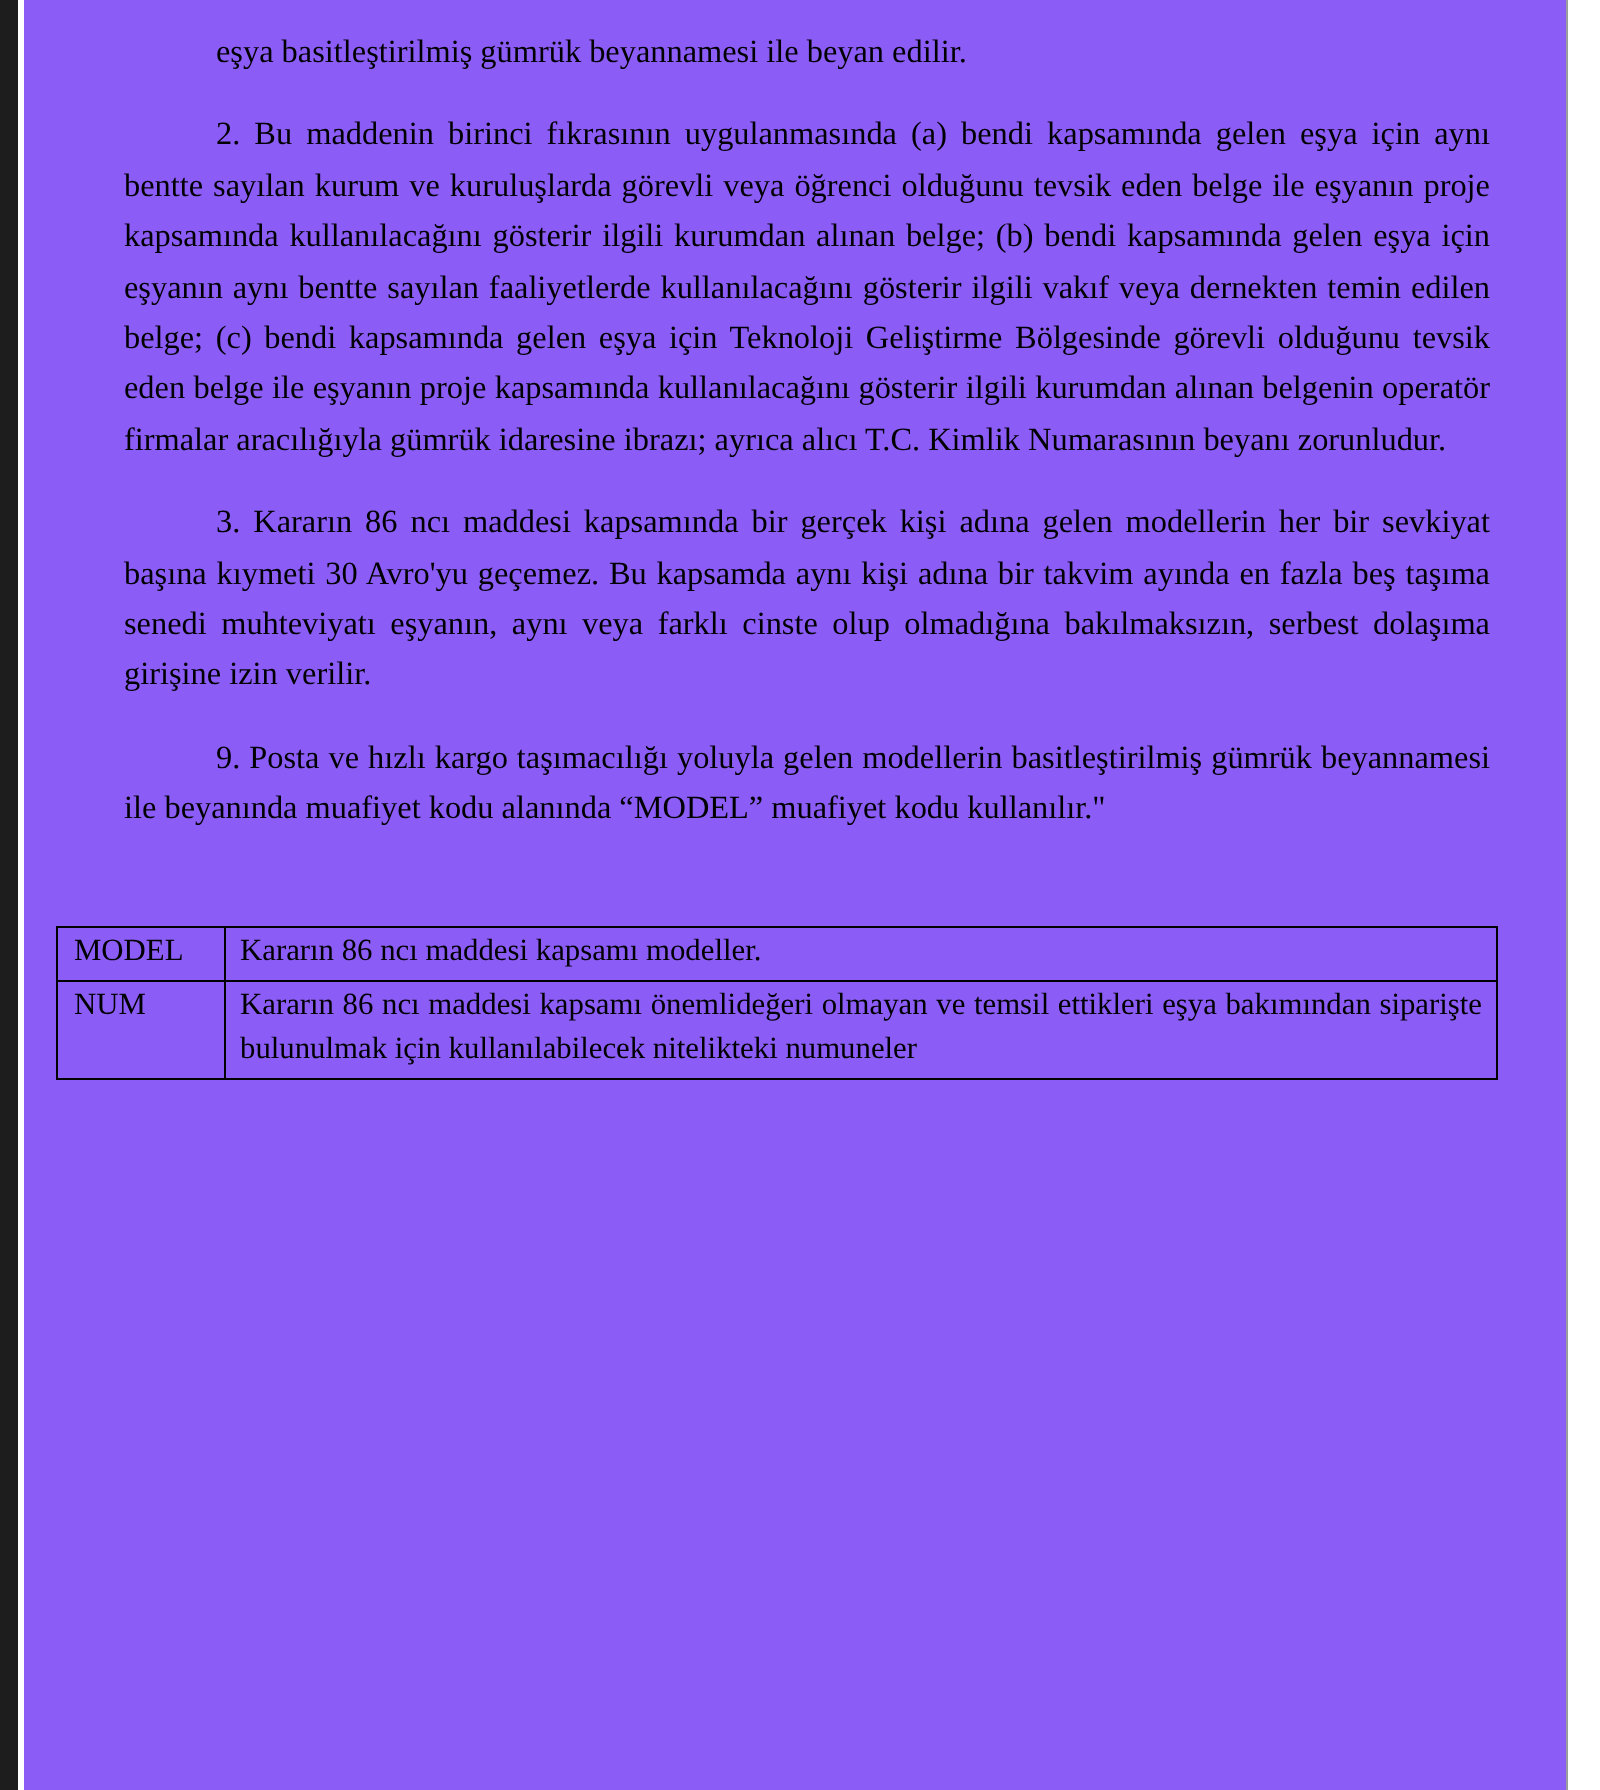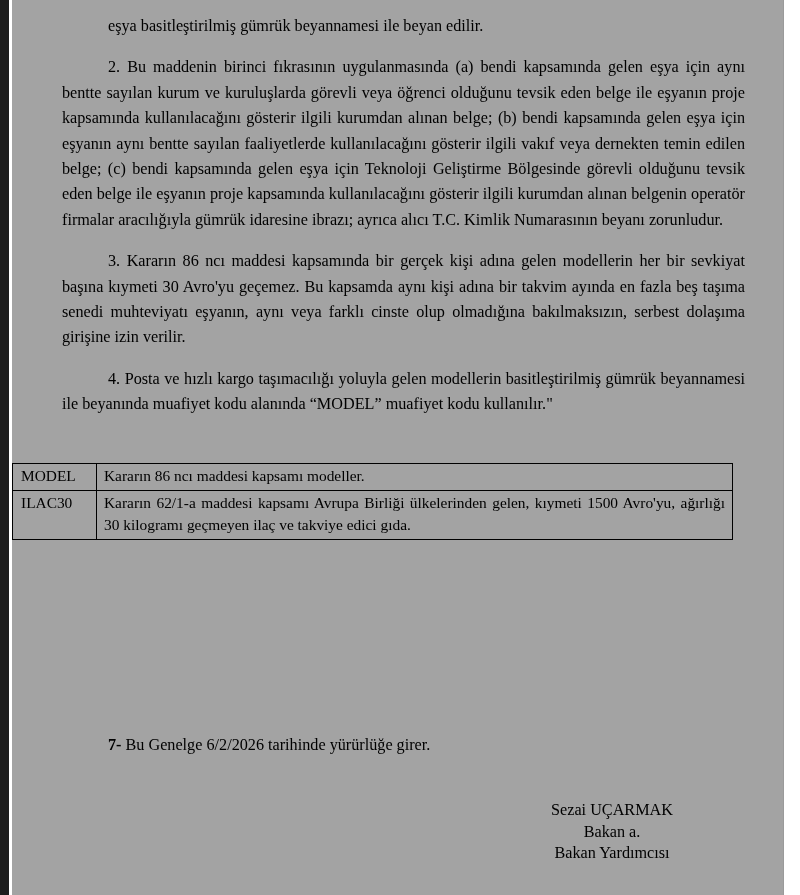--- a/index.html
+++ b/index.html
@@ -34,21 +34,21 @@
     top: 0; left: 783px;
     width: 1px; height: 895px;
     background: #9a9a9a;
   }
 
   .page {
     position: absolute;
     top: 0; left: 12px;
     width: 771px;
     height: 895px;
-    background: #a3a3a3;
+    background: #8b5cf6;
   }
 
   .doc-body {
     position: absolute;
     left: 50px;       
     top: 0;
     width: 683px;     
   }
 
   p.para {
@@ -61,21 +61,21 @@
     -webkit-hyphens: none;
     hyphens: none;
   }
   .gap-md { height: 16px; }
 
   .b { font-weight: bold; }
 
   
   .code-table {
     position: absolute;
-    left: 0;           
+    left: 16px;           
     top: 463px;
     width: 721px;        
     border-collapse: collapse;
     table-layout: fixed;
   }
   .code-table td {
     border: 1.1px solid #000000;
     vertical-align: top;
     font-size: 15.4px;
     line-height: 22.6px;
@@ -138,46 +138,38 @@
     <div class="gap-md"></div>
 
     <p class="para">2. Bu maddenin birinci fıkrasının uygulanmasında (a) bendi kapsamında gelen eşya için aynı bentte sayılan kurum ve kuruluşlarda görevli veya öğrenci olduğunu tevsik eden belge ile eşyanın proje kapsamında kullanılacağını gösterir ilgili kurumdan alınan belge; (b) bendi kapsamında gelen eşya için eşyanın aynı bentte sayılan faaliyetlerde kullanılacağını gösterir ilgili vakıf veya dernekten temin edilen belge; (c) bendi kapsamında gelen eşya için Teknoloji Geliştirme Bölgesinde görevli olduğunu tevsik eden belge ile eşyanın proje kapsamında kullanılacağını gösterir ilgili kurumdan alınan belgenin operatör firmalar aracılığıyla gümrük idaresine ibrazı; ayrıca alıcı T.C. Kimlik Numarasının beyanı zorunludur.</p>
 
     <div class="gap-md"></div>
 
     <p class="para">3. Kararın 86 ncı maddesi kapsamında bir gerçek kişi adına gelen modellerin her bir sevkiyat başına kıymeti 30 Avro'yu geçemez. Bu kapsamda aynı kişi adına bir takvim ayında en fazla beş taşıma senedi muhteviyatı eşyanın, aynı veya farklı cinste olup olmadığına bakılmaksızın, serbest dolaşıma girişine izin verilir.</p>
 
     <div class="gap-md"></div>
 
-    <p class="para">4. Posta ve hızlı kargo taşımacılığı yoluyla gelen modellerin basitleştirilmiş gümrük beyannamesi ile beyanında muafiyet kodu alanında “MODEL” muafiyet kodu kullanılır."</p>
+    <p class="para">9. Posta ve hızlı kargo taşımacılığı yoluyla gelen modellerin basitleştirilmiş gümrük beyannamesi ile beyanında muafiyet kodu alanında “MODEL” muafiyet kodu kullanılır."</p>
 
     <div class="gap-md"></div>
 
 
     <div class="gap-md"></div>
 
 
   </div>
 
   <table class="code-table">
     <tbody>
       <tr>
         <td class="code-cell">MODEL</td>
         <td class="desc-cell">Kararın 86 ncı maddesi kapsamı modeller.</td>
       </tr>
       <tr>
-        <td class="code-cell">ILAC30</td>
-        <td class="desc-cell">Kararın 62/1-a maddesi kapsamı Avrupa Birliği ülkelerinden gelen, kıymeti 1500 Avro'yu, ağırlığı 30 kilogramı geçmeyen ilaç ve takviye edici gıda.</td>
+        <td class="code-cell">NUM</td>
+        <td class="desc-cell">Kararın 86 ncı maddesi kapsamı önemlideğeri olmayan ve temsil ettikleri eşya bakımından siparişte bulunulmak için kullanılabilecek nitelikteki numuneler</td>
       </tr>
     </tbody>
   </table>
 
-  <div class="closing">
-    <p><span class="b">7-</span><span> Bu Genelge 6/2/2026 tarihinde yürürlüğe girer.</span></p>
-  </div>
 
-  <div class="signature">
-    <div>Sezai UÇARMAK</div>
-    <div>Bakan a.</div>
-    <div>Bakan Yardımcısı</div>
-  </div>
 
 </div>
 
 </body></html>

